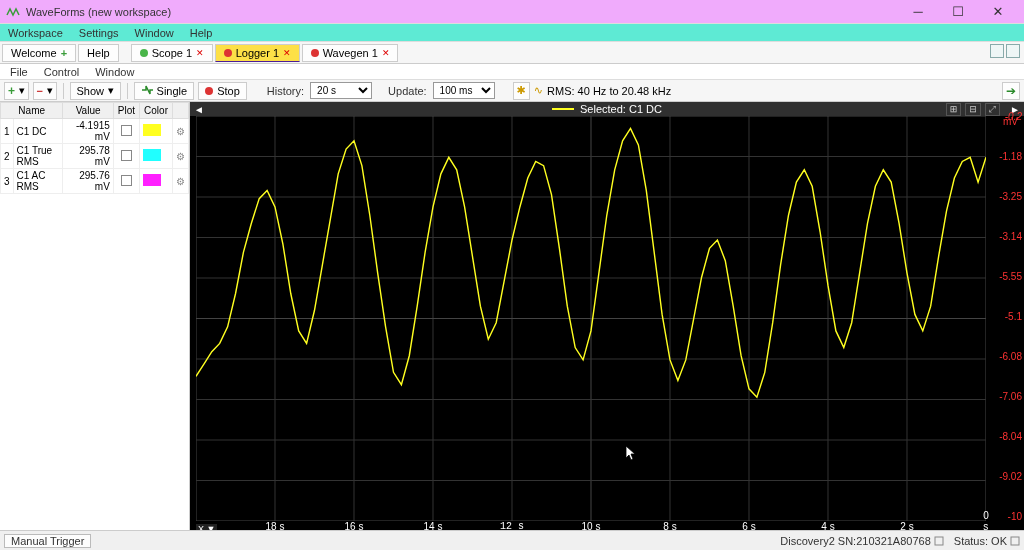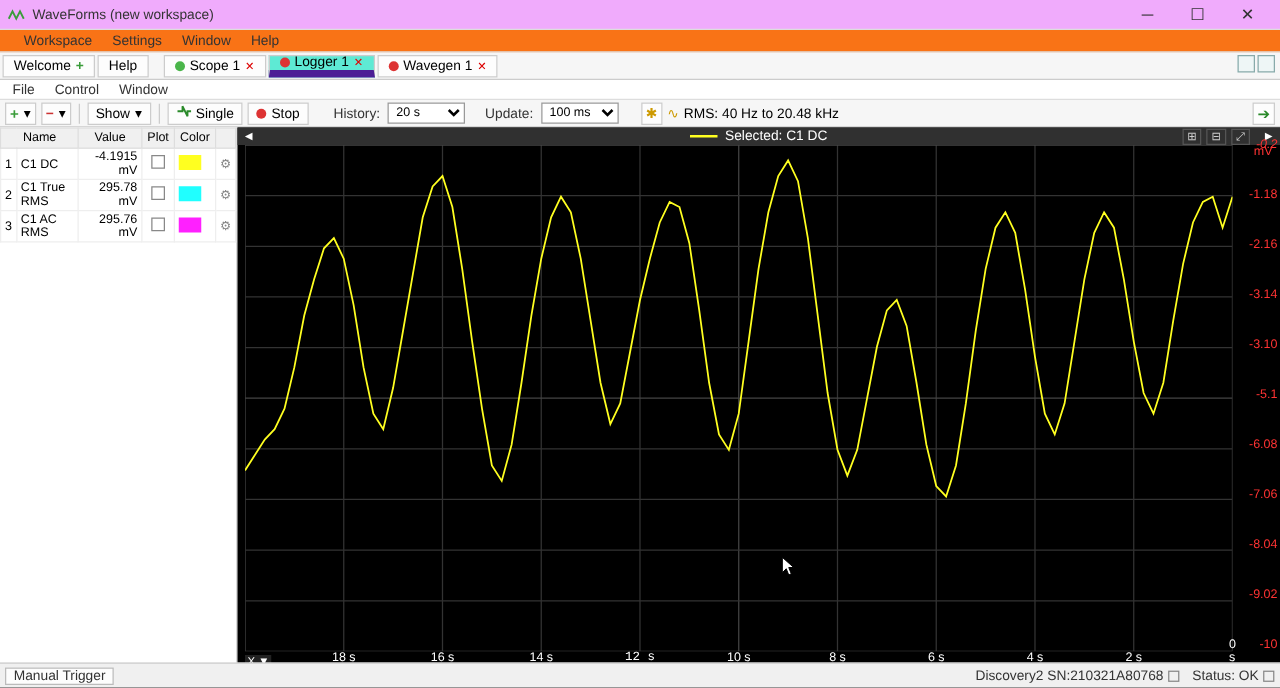--- a/index.html
+++ b/index.html
@@ -5,27 +5,27 @@
   * { box-sizing: border-box; margin: 0; padding: 0; font-family: "Segoe UI", Tahoma, sans-serif; font-size: 11px; }
   body { background: #f0f0f0; width: 1024px; height: 550px; overflow: hidden; position: relative; }
 
   
   .titlebar { height: 24px; background: #f0abfc; display: flex; align-items: center; padding: 0 6px; border-bottom: 1px solid #ddd; }
   .titlebar .icon { width: 14px; height: 14px; margin-right: 6px; }
   .titlebar .title { flex: 1; color: #333; }
   .titlebar .winbtn { width: 40px; height: 24px; display: flex; align-items: center; justify-content: center; color: #333; font-size: 13px; }
 
   
-  .menubar { height: 18px; background: #f97316; display: flex; align-items: center; padding: 0 11px; border-bottom: 1px solid #ddd; }
+  .menubar { height: 18px; background: #5eead4; display: flex; align-items: center; padding: 0 0; border-bottom: 1px solid #ddd; }
   .menubar .mi { padding: 2px 8px; color: #333; }
 
   
   .tabrow { height: 22px; background: #f6f6f6; display: flex; align-items: center; padding-left: 2px; border-bottom: 1px solid #ccc; position: relative; }
   .tbtn { background: #fdfdfd; border: 1px solid #ccc; padding: 2px 8px; margin-right: 2px; display: flex; align-items: center; gap: 4px; height: 18px; border-radius: 0; }
-  .tbtn.active { border-bottom: 6px solid #4c1d95; background: #5eead4; }
+  .tbtn.active { border-bottom: 1px solid #4c1d95; background: #fde047; }
   .green-plus { color: #3a9c3a; font-weight: bold; }
   .tab-x { color: #d00; font-size: 9px; }
   .dot-icon { width: 8px; height: 8px; border-radius: 50%; display: inline-block; }
   .dot-green { background: #4ab54a; }
   .dot-red { background: #d33; }
   .tabrow .right-icons { position: absolute; right: 4px; top: 2px; display: flex; gap: 2px; }
   .sq { width: 14px; height: 14px; border: 1px solid #8aa; background: #eef6f6; }
 
   
   .menubar2 { height: 16px; background: #fff; display: flex; align-items: center; padding: 0 2px; border-bottom: 1px solid #ddd; }
@@ -261,23 +261,23 @@
           <line x1="0" x2="780" y1="360" y2="360" class="gridline"></line>
           <line x1="0" x2="780" y1="400" y2="400" class="gridline major"></line>
           <polyline points="0.0,257.1 7.8,244.9 15.6,232.7 23.4,224.5 31.2,208.2 39.0,175.5 46.8,134.7 54.6,106.1 62.4,81.6 70.2,73.5 78.0,89.8 85.8,126.5 93.6,175.5 101.4,212.2 109.2,224.5 117.0,191.8 124.8,146.9 132.6,102.0 140.4,57.1 148.2,32.7 156.0,24.5 163.8,49.0 171.6,98.0 179.4,155.1 187.2,208.2 195.0,253.1 202.8,265.3 210.6,236.7 218.4,187.8 226.2,134.7 234.0,89.8 241.8,57.1 249.6,40.8 257.4,53.1 265.2,89.8 273.0,138.8 280.8,187.8 288.6,220.4 296.4,204.1 304.2,163.3 312.0,122.4 319.8,89.8 327.6,61.2 335.4,44.9 343.2,49.0 351.0,77.6 358.8,130.6 366.6,187.8 374.4,228.6 382.2,240.8 390.0,212.2 397.8,155.1 405.6,98.0 413.4,53.1 421.2,24.5 429.0,12.2 436.8,28.6 444.6,73.5 452.4,134.7 460.2,195.9 468.0,240.8 475.8,261.2 483.6,240.8 491.4,200.0 499.2,159.2 507.0,130.6 514.8,122.4 522.6,142.9 530.4,187.8 538.2,236.7 546.0,269.4 553.8,277.6 561.6,253.1 569.4,204.1 577.2,146.9 585.0,98.0 592.8,65.3 600.6,53.1 608.4,69.4 616.2,114.3 624.0,167.3 631.8,212.2 639.6,228.6 647.4,204.1 655.2,155.1 663.0,106.1 670.8,69.4 678.6,53.1 686.4,65.3 694.2,106.1 702.0,155.1 709.8,195.9 717.6,212.2 725.4,187.8 733.2,138.8 741.0,93.9 748.8,61.2 756.6,44.9 764.4,40.8 772.2,65.3 780.0,40.8" class="trace"></polyline>
         </svg>
     </div>
 
     <div class="y-axis" id="y-axis">
       <span class="y-unit">mV</span>
     <span class="y-tick" style="top: 0%; font-style: italic;">-0.2</span>
         <span class="y-tick" style="top: 10%;">-1.18</span>
-        <span class="y-tick" style="top: 20%;">-2.16</span>
+        <span class="y-tick" style="top: 20%;">-3.25</span>
         <span class="y-tick" style="top: 30%;">-3.14</span>
-        <span class="y-tick" style="top: 40%;">-3.10</span>
+        <span class="y-tick" style="top: 40%;">-5.55</span>
         <span class="y-tick" style="top: 50%;">-5.1</span>
         <span class="y-tick" style="top: 60%;">-6.08</span>
         <span class="y-tick" style="top: 70%;">-7.06</span>
         <span class="y-tick" style="top: 80%;">-8.04</span>
         <span class="y-tick" style="top: 90%; text-align: center;">-9.02</span>
         <span class="y-tick" style="top: 100%;">-10</span>
       </div>
 
     <div class="x-axis" id="x-axis">
       <span class="x-ctrl">X ▼</span>

